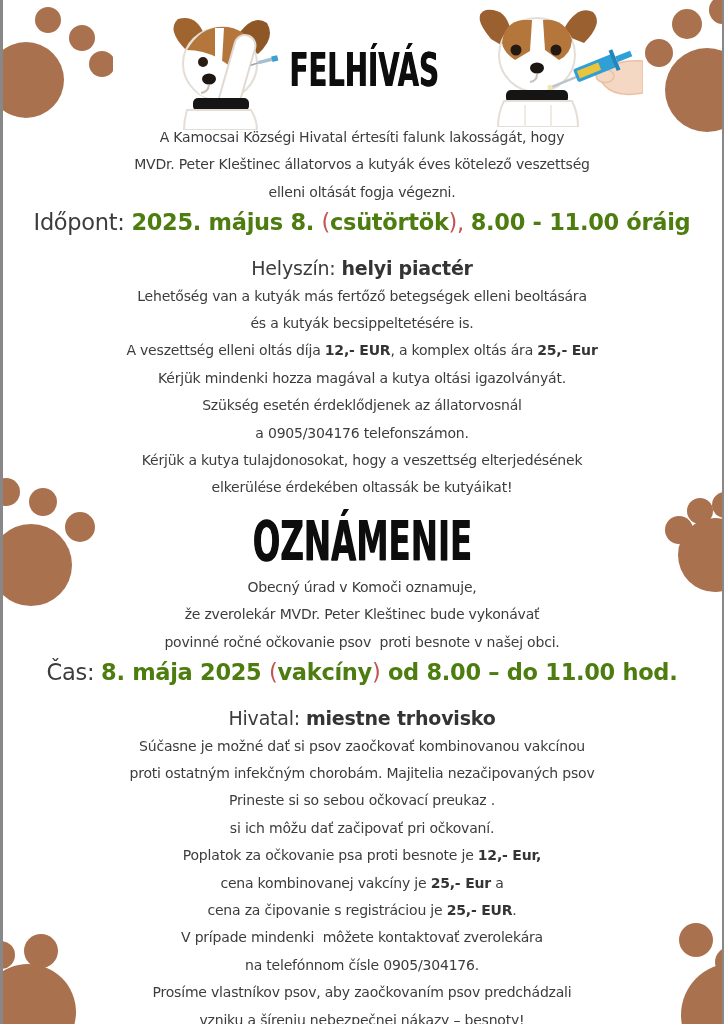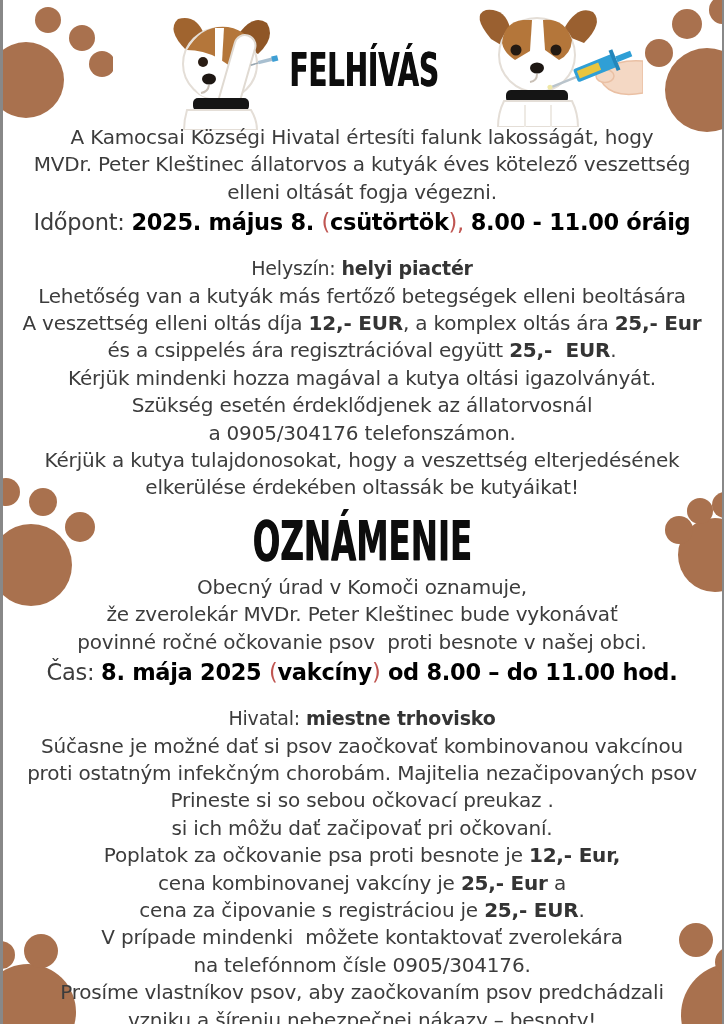--- a/index.html
+++ b/index.html
@@ -9,27 +9,27 @@
     font-family:"DejaVu Sans","Liberation Sans",sans-serif;
     color:#3c3c3c;
   }
   .paw{position:absolute;}
   .paw circle{fill:#A9714E;}
   .flow{
     position:absolute;top:124px;left:0;right:0;
     display:flex;flex-direction:column;align-items:center;
   }
   .line{
-    font-size:20px;line-height:27.4px;letter-spacing:-0.2px;
+    font-size:14px;line-height:27.4px;letter-spacing:-0.2px;
     white-space:pre;text-align:center;color:#3c3c3c;
   }
   .line.date{font-size:22.5px;line-height:33px;letter-spacing:-0.3px;}
   .line.loc{font-size:19px;margin-top:16px;}
   .b{font-weight:bold;color:#343434;}
-  .red{color:#000000;font-weight:bold;}
+  .red{color:#4d7c0f;font-weight:bold;}
   .redthin{color:#C05652;font-weight:normal;}
   .label{color:#3c3c3c;font-weight:normal;text-align:center;}
   .big-title{
     font-weight:bold;color:#0d0d0d;text-align:center;
     text-shadow:1px 0 0 #0d0d0d;
   }
   .title-fel{
     position:absolute;left:211px;top:44px;width:300px;
     font-size:46px;line-height:52px;
     transform:scaleX(0.60);transform-origin:center;
@@ -135,23 +135,23 @@
 
     <div class="line">A Kamocsai Községi Hivatal értesíti falunk lakosságát, hogy</div>
     <div class="line">MVDr. Peter Kleštinec állatorvos a kutyák éves kötelező veszettség</div>
     <div class="line">elleni oltását fogja végezni.</div>
 
     <div class="line date"><span class="label">Időpont: </span><span class="red">2025. május 8. </span><span class="redthin">(</span><span class="red">csütörtök</span><span class="redthin">), </span><span class="red">8.00 - 11.00 óráig</span></div>
 
     <div class="line loc"><span class="label">Helyszín: </span><span class="b">helyi piactér</span></div>
 
     <div class="line">Lehetőség van a kutyák más fertőző betegségek elleni beoltására</div>
+    <div class="line">és a kutyák becsippeltetésére is.</div>
 
     <div class="line"><span>A veszettség elleni oltás díja </span><span class="b">12,- EUR</span><span>, a komplex oltás ára </span><span class="b">25,- Eur</span></div>
-    <div class="line"><span>és a csippelés ára regisztrációval együtt </span><span class="b">25,-  EUR</span><span>.</span></div>
 
     <div class="line">Kérjük mindenki hozza magával a kutya oltási igazolványát.</div>
     <div class="line">Szükség esetén érdeklődjenek az állatorvosnál</div>
     <div class="line">a 0905/304176 telefonszámon.</div>
     <div class="line">Kérjük a kutya tulajdonosokat, hogy a veszettség elterjedésének</div>
     <div class="line">elkerülése érdekében oltassák be kutyáikat!</div>
 
     <div class="big-title title-ozn">OZNÁMENIE</div>
 
     <div class="line">Obecný úrad v Komoči oznamuje,</div>

